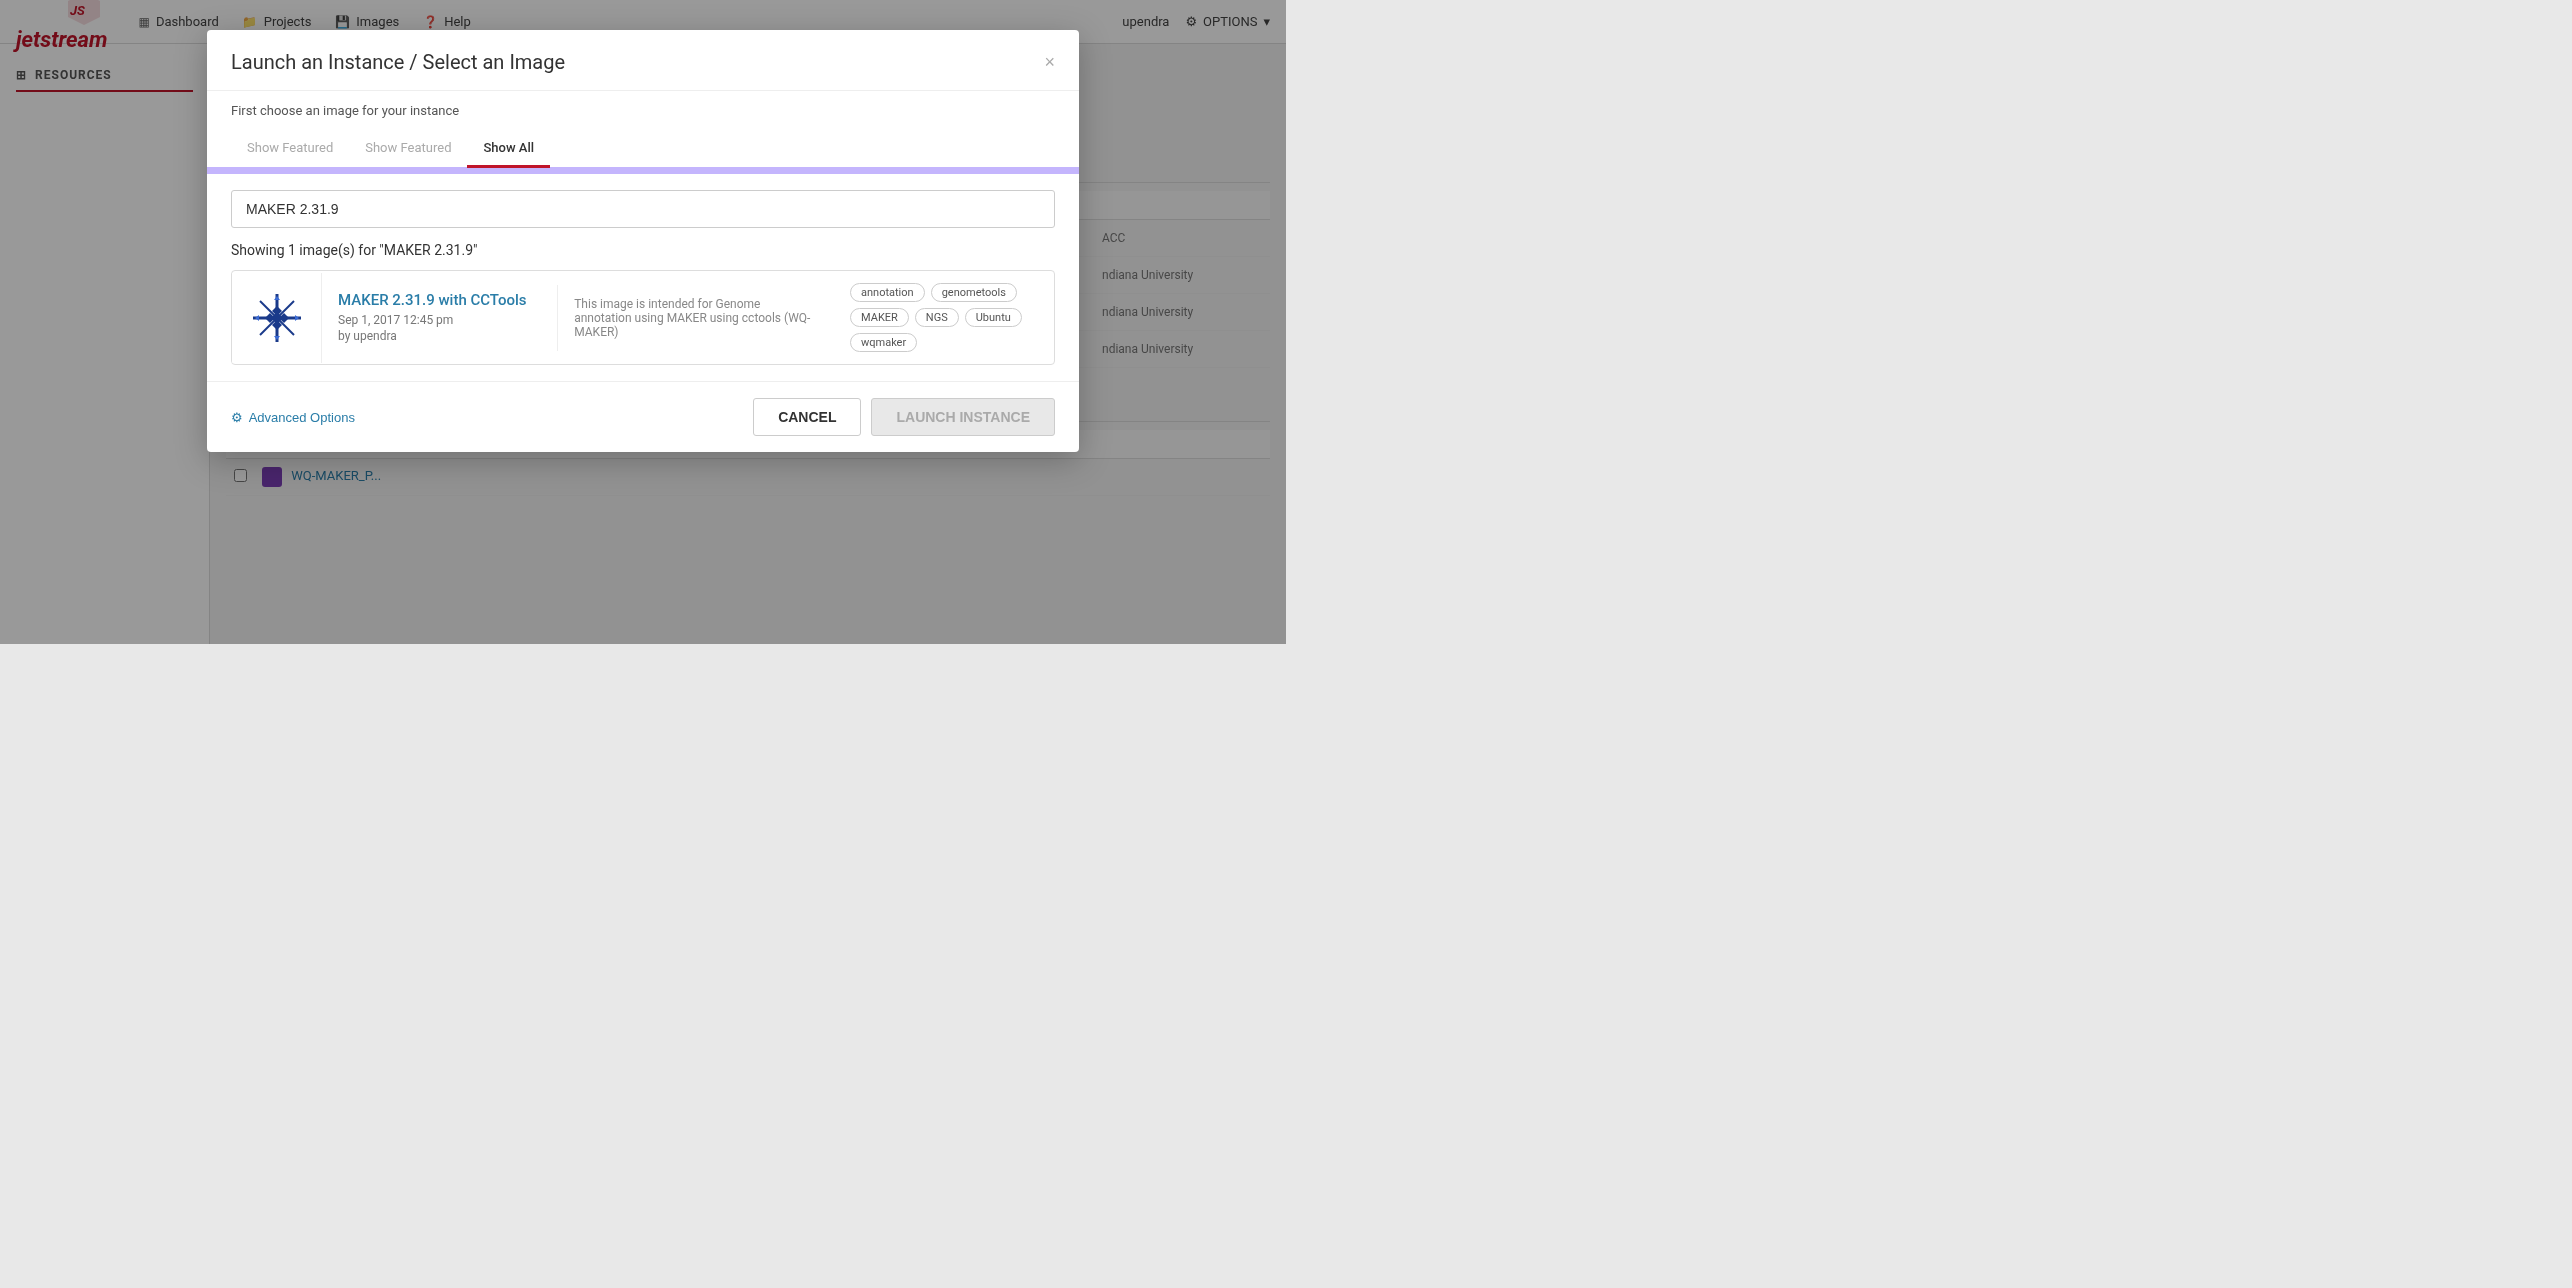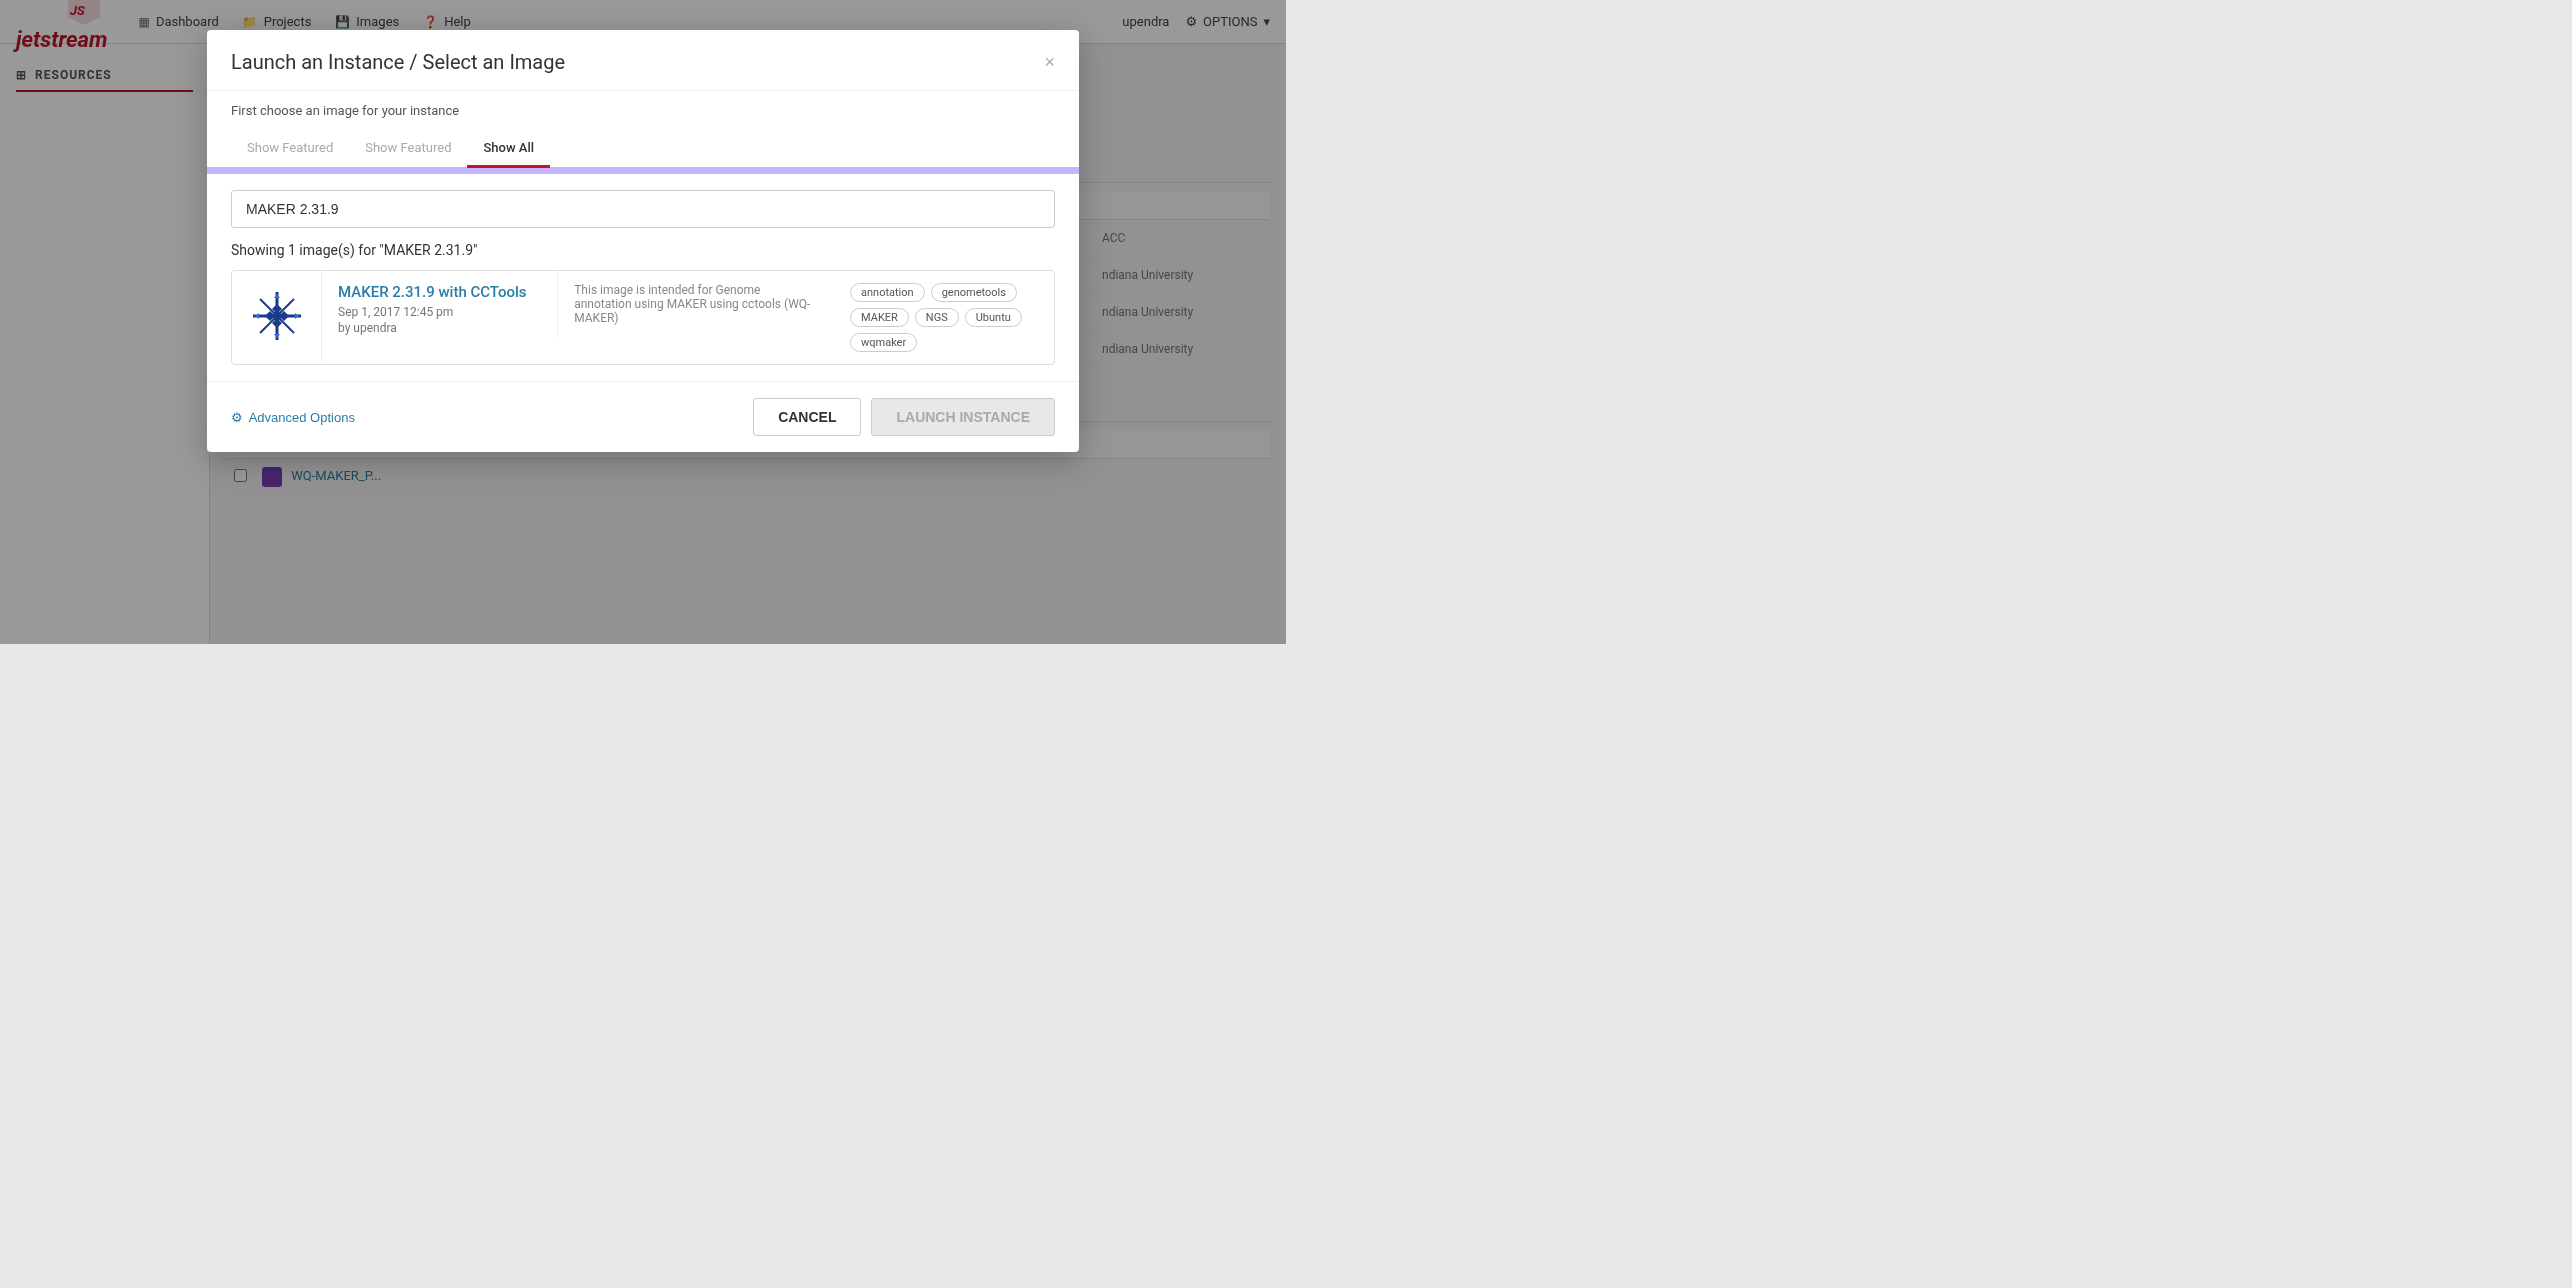--- a/index.html
+++ b/index.html
@@ -273,21 +273,21 @@
       font-size: 14px;
       color: #333;
       margin-bottom: 12px;
     }
 
     
     .image-card {
       border: 1px solid #ddd;
       border-radius: 4px;
       display: flex;
-      align-items: flex-start;
+      align-items: center;
       overflow: hidden;
     }
     .image-card-icon {
       width: 90px;
       min-height: 90px;
       background: white;
       display: flex;
       align-items: center;
       justify-content: center;
       border-right: 1px solid #eee;

